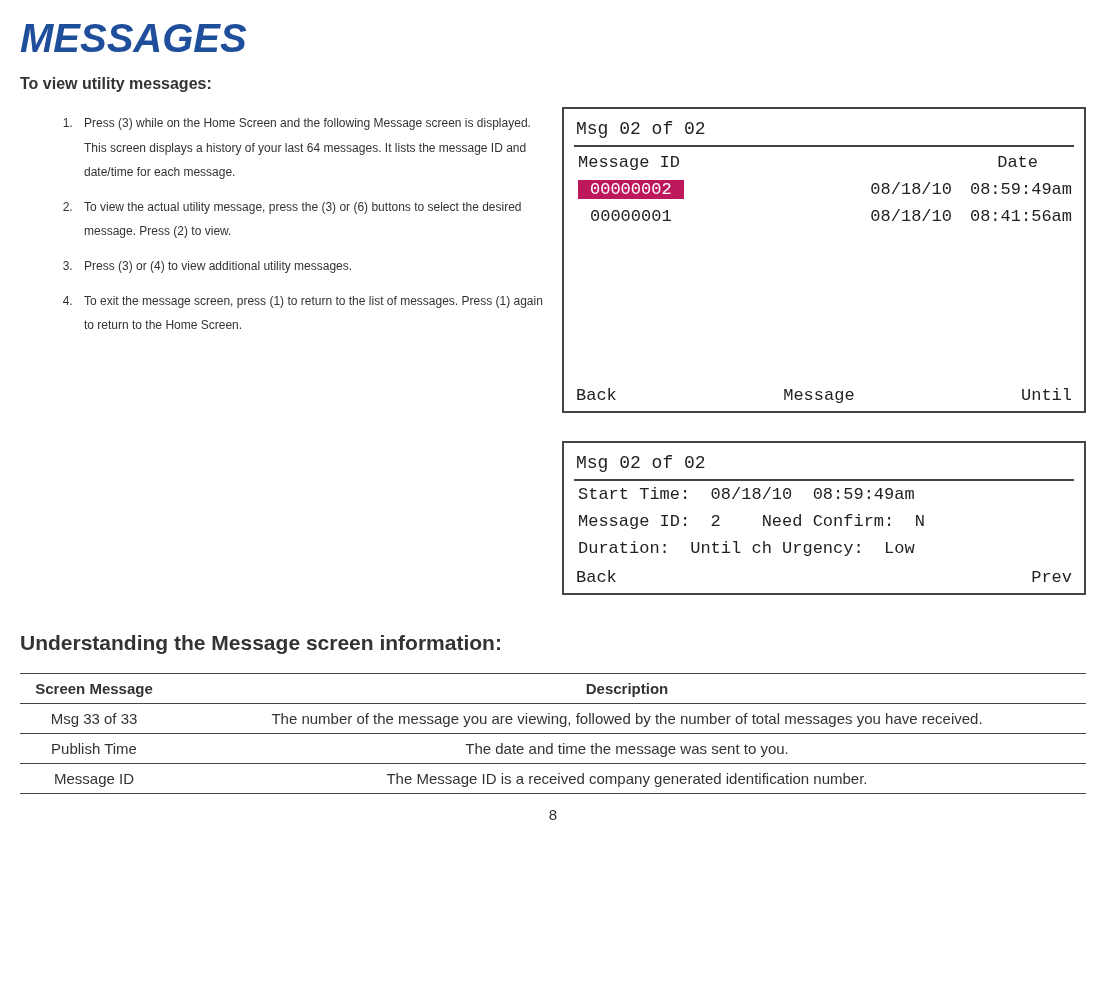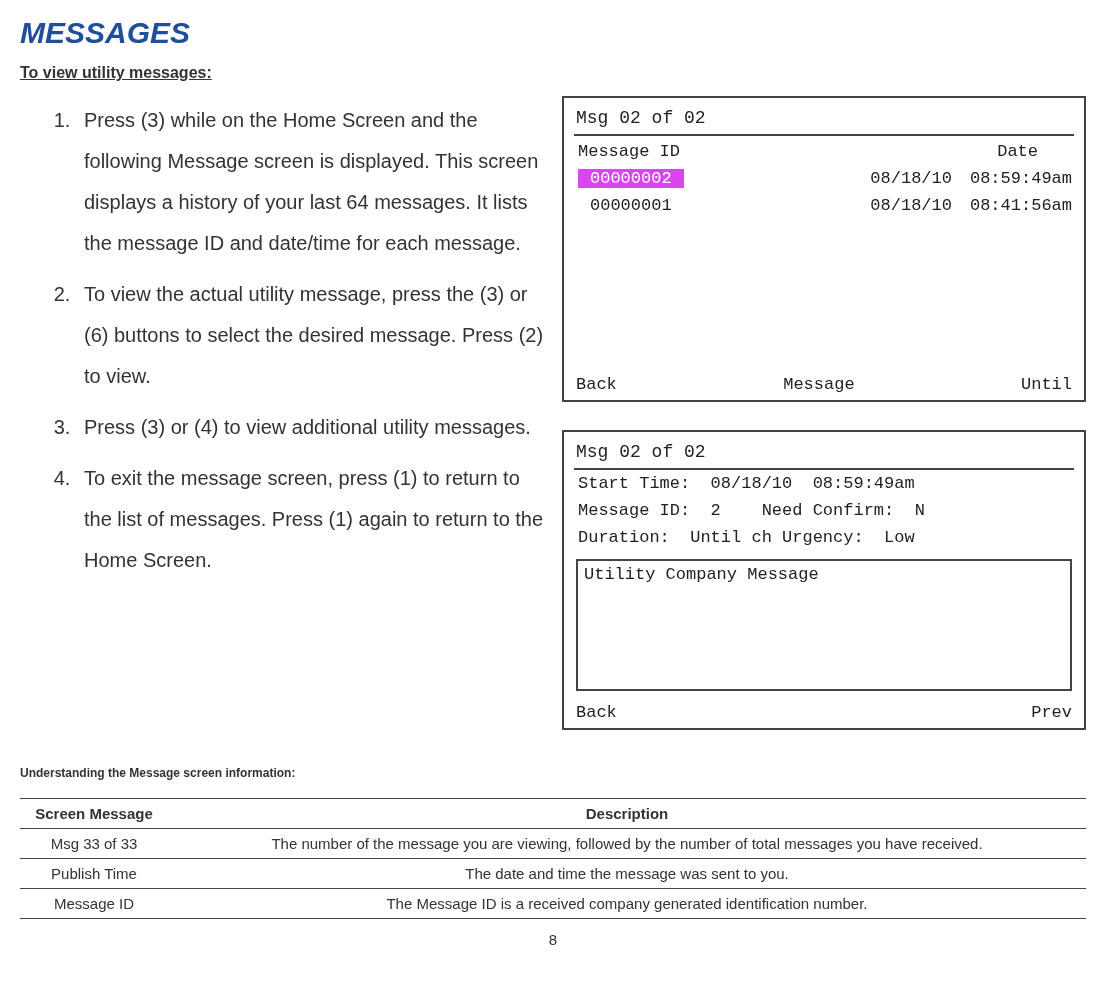--- a/index.html
+++ b/index.html
@@ -4,47 +4,46 @@
   <style>
     body {
       margin: 0;
       padding: 16px 20px;
       font-family: Verdana, Geneva, sans-serif;
       width: 1066px;
       color: #333;
     }
     .title {
       color: #1f4e9b;
-      font-size: 30px;
+      font-size: 40px;
       font-weight: bold;
       font-style: italic;
       margin: 0 0 14px 0;
     }
     .subtitle {
       font-weight: bold;
       font-size: 16px;
-      text-decoration: underline;
       margin: 12px 0 14px 0;
     }
     .cols {
       display: flex;
       gap: 18px;
     }
     .left {
       flex: 1;
       min-width: 0;
     }
     .right {
       width: 524px;
       flex: none;
     }
     ol.steps {
       margin: 4px 0 0 0;
       padding-left: 56px;
-      font-size: 20px;
+      font-size: 12px;
       line-height: 2.05;
     }
     ol.steps li {
       margin-bottom: 10px;
       padding-left: 8px;
     }
     .device {
       border: 2px solid #444;
       background: #fff;
       padding: 8px 10px 6px 10px;
@@ -75,21 +74,21 @@
     }
     .device .row .dt {
       margin-left: 12px;
       white-space: pre;
     }
     .device .row .tm {
       margin-left: 18px;
       white-space: pre;
     }
     .device .sel {
-      background: #d946ef;
+      background: #be185d;
       color: #fff;
       padding: 0 4px;
     }
     .device .listpad {
       height: 150px;
     }
     .device .softkeys {
       display: flex;
       justify-content: space-between;
       padding: 6px 2px 0 2px;
@@ -100,21 +99,21 @@
       white-space: pre;
     }
     .device .msgbox {
       border: 2px solid #444;
       margin: 8px 2px 6px 2px;
       padding: 4px 6px;
       height: 120px;
     }
     .subtitle2 {
       font-weight: bold;
-      font-size: 12px;
+      font-size: 21px;
       margin: 8px 0 18px 0;
     }
     table.desc {
       width: 100%;
       border-collapse: collapse;
       font-size: 15px;
     }
     table.desc th, table.desc td {
       text-align: center;
       vertical-align: top;
@@ -179,23 +178,20 @@
         <span>Message</span>
         <span>Until</span>
       </div>
     </div>
 
     <div class="device">
       <div class="top">Msg 02 of 02</div>
       <div class="info-line">Start Time:  08/18/10  08:59:49am</div>
       <div class="info-line">Message ID:  2    Need Confirm:  N</div>
       <div class="info-line">Duration:  Until ch Urgency:  Low</div>
-      <div class="msgbox">
-        <span>Utility Company Message</span>
-      </div>
       <div class="softkeys">
         <span>Back</span>
         <span></span>
         <span>Prev</span>
       </div>
     </div>
   </div>
 </div>
 
 <div class="subtitle2">Understanding the Message screen information:</div>

